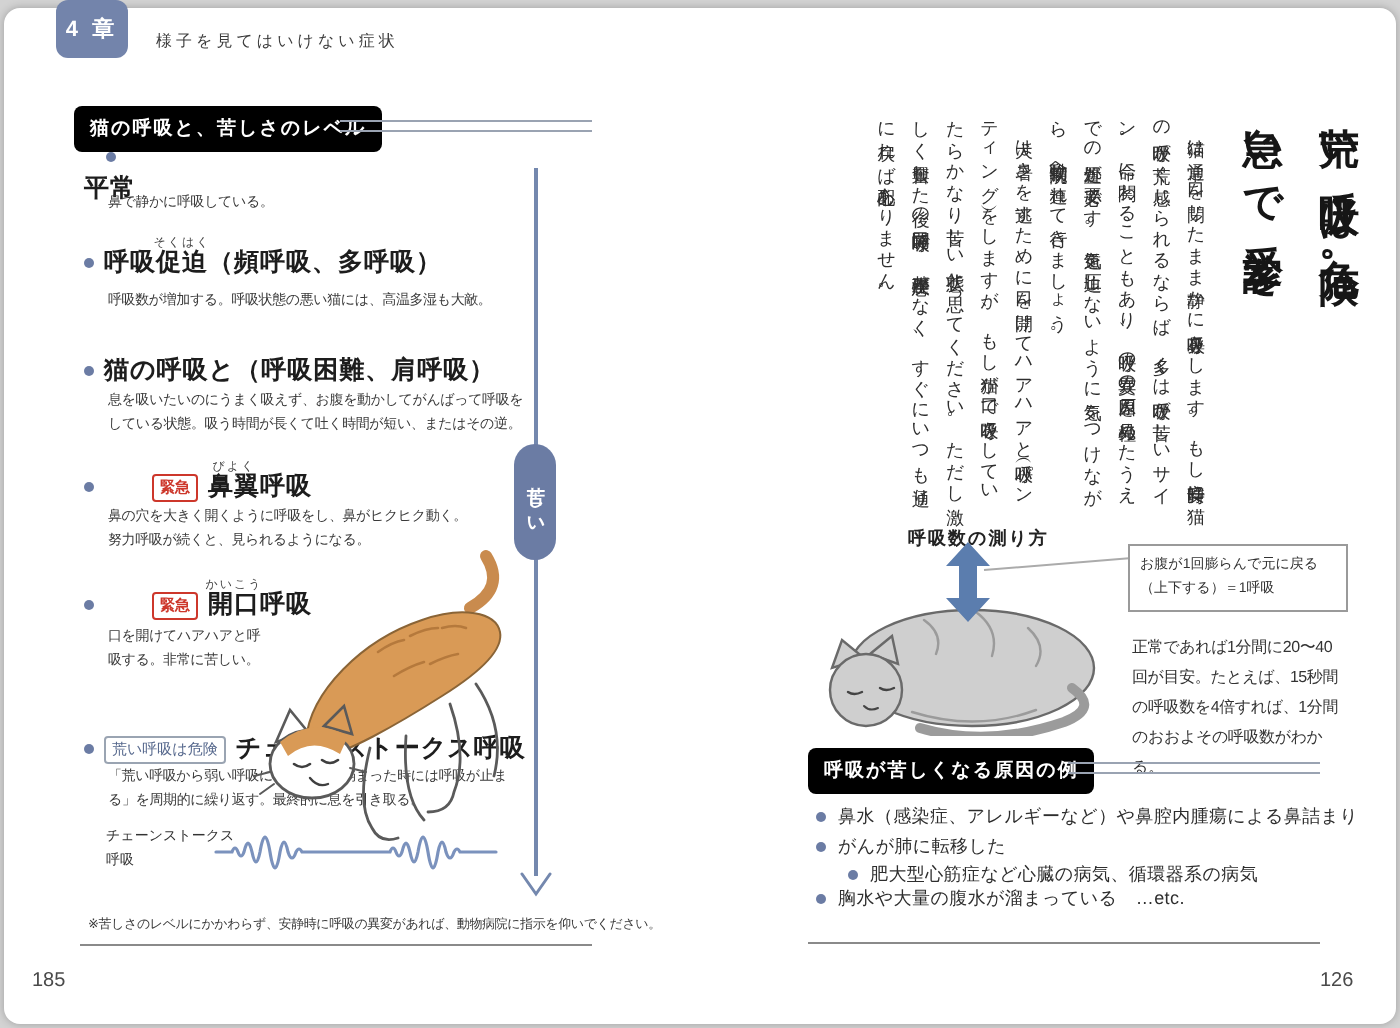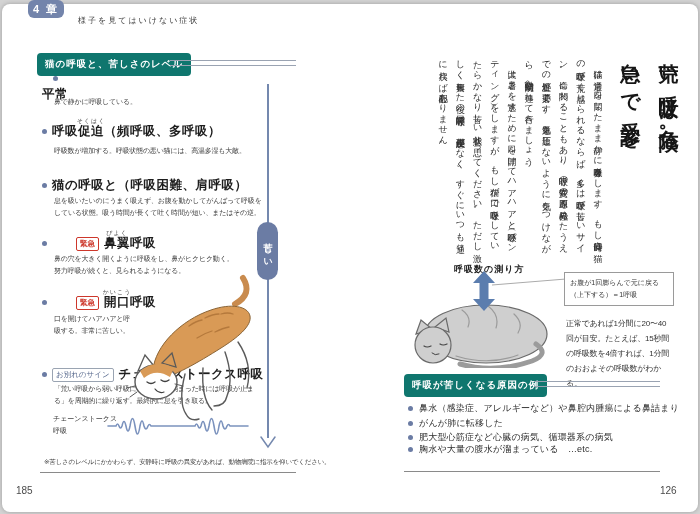--- a/index.html
+++ b/index.html
@@ -10,31 +10,31 @@
     -webkit-font-smoothing:antialiased;
   }
   .page{
     position:absolute;left:2px;right:2px;top:4px;bottom:2px;
     background:#ffffff;border-radius:8px;
     box-shadow:0 0 4px rgba(0,0,0,.25);
   }
   .abs{position:absolute;}
   
   .chapter-badge{
-    position:absolute;left:28px;top:0;width:36px;height:18px;
+    position:absolute;left:28px;top:0;width:36px;height:29px;
     background:#7384ab;color:#fff;border-radius:6px;
     display:flex;align-items:center;justify-content:center;
     font-size:11px;font-weight:700;letter-spacing:2px;
   }
   .chapter-header{
     position:absolute;left:78px;top:15px;font-size:8px;color:#3c3c3c;letter-spacing:2px;
   }
   
   .section-box{
-    position:absolute;background:#0f766e;color:#fff;border-radius:4px;
+    position:absolute;background:#000000;color:#fff;border-radius:4px;
     font-size:9.5px;font-weight:700;letter-spacing:1px;
     padding:5px 8px;white-space:nowrap;
   }
   .dbl-line{position:absolute;height:4px;border-top:1px solid #9aa3b2;border-bottom:1px solid #9aa3b2;}
   
   .level-head{position:absolute;display:flex;align-items:center;gap:5px;}
   .dot{width:5px;height:5px;border-radius:50%;background:#6b7ca4;flex:0 0 auto;}
   .lvl-title{font-size:12.5px;font-weight:700;color:#1d1d1d;letter-spacing:.5px;white-space:nowrap;}
   .rb-wrap{position:relative;display:inline-block;}
   .rt{position:absolute;top:-6px;left:50%;transform:translateX(-50%);
@@ -124,21 +124,21 @@
 <div class="level-head" style="left:42px;top:294px;">
   <span class="dot"></span>
   <span class="badge-red">緊急</span>
   <span class="lvl-title"><span class="rb-wrap"><span class="rt">かいこう</span><span>開口</span></span><span>呼吸</span></span>
 </div>
 <div class="lvl-desc" style="left:54px;top:313px;">口を開けてハアハアと呼
 吸する。非常に苦しい。</div>
 
 <div class="level-head" style="left:42px;top:366px;">
   <span class="dot"></span>
-  <span class="badge-gray">お別れのサイン</span>
+  <span class="badge-gray">荒い呼吸は危険</span>
   <span class="lvl-title"><span>チェーンストークス呼吸</span></span>
 </div>
 <div class="lvl-desc" style="left:54px;top:383px;">「荒い呼吸から弱い呼吸になり、最も弱まった時には呼吸が止ま
 る」を周期的に繰り返す。最終的に息を引き取る。</div>
 
 <div class="wave-label" style="left:53px;top:413px;">チェーンストークス
 呼吸</div>
 <svg class="abs" style="left:106px;top:408px;" width="162" height="34" viewBox="0 0 162 34">
   <path d="M2,18 h8 q1.5,-4 3,0 q1.5,4 3,0 q2,-9 4,0 q2,10 4,0 q2.5,-15 5,0 q2.5,16 5,0 q2,-10 4,0 q2,6 4,0 q1.5,-3 3,0 h44 q1.5,-4 3,0 q1.5,4 3,0 q2,-9 4,0 q2,10 4,0 q2.5,-15 5,0 q2.5,16 5,0 q2,-10 4,0 q2,6 4,0 q1.5,-3 3,0 h18" fill="none" stroke="#7b92bd" stroke-width="1.6" stroke-linecap="round"></path>
 </svg>
@@ -205,21 +205,21 @@
 <div class="dbl-line" style="left:534px;top:381px;width:126px;"></div>
 
 <div class="cause-row" style="left:408px;top:402px;">
   <span class="dot"></span>
   <span class="cause-text">鼻水（感染症、アレルギーなど）や鼻腔内腫瘍による鼻詰まり</span>
 </div>
 <div class="cause-row" style="left:408px;top:417px;">
   <span class="dot"></span>
   <span class="cause-text">がんが肺に転移した</span>
 </div>
-<div class="cause-row" style="left:408px;top:431px;">
+<div class="cause-row" style="left:424px;top:431px;">
   <span class="dot"></span>
   <span class="cause-text">肥大型心筋症など心臓の病気、循環器系の病気</span>
 </div>
 <div class="cause-row" style="left:408px;top:443px;">
   <span class="dot"></span>
   <span class="cause-text">胸水や大量の腹水が溜まっている　…etc.</span>
 </div>
 
 <div class="rule" style="left:404px;top:471px;width:256px;"></div>
 <div class="pagenum" style="left:660px;top:485px;">126</div>

